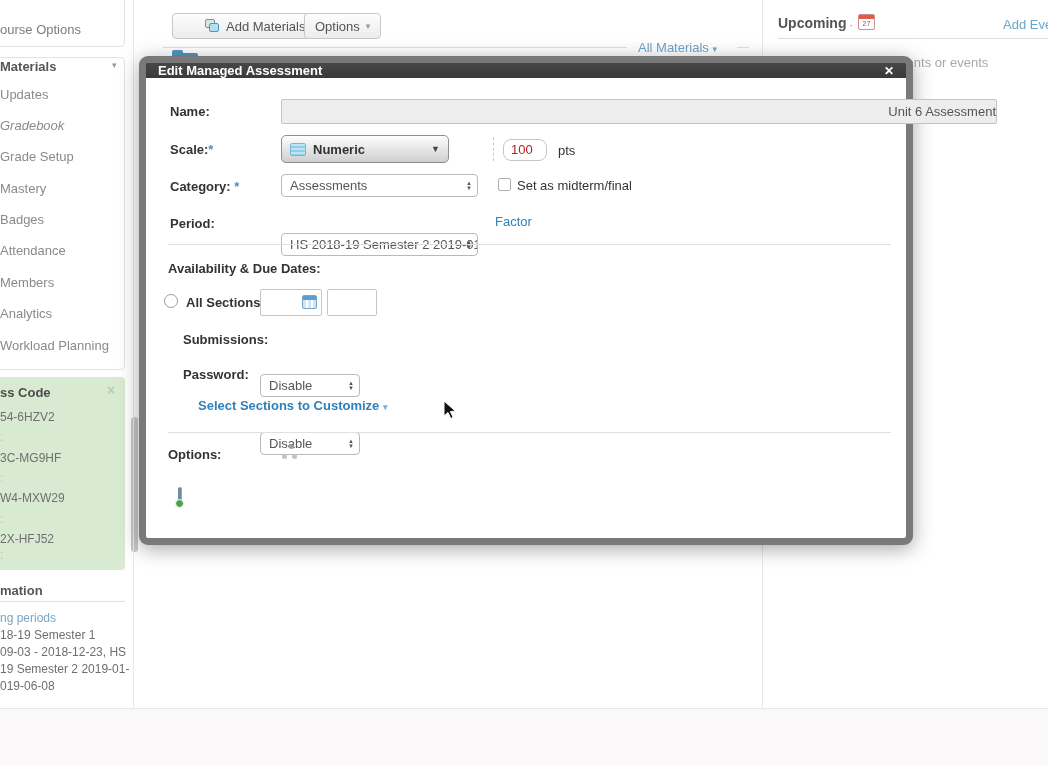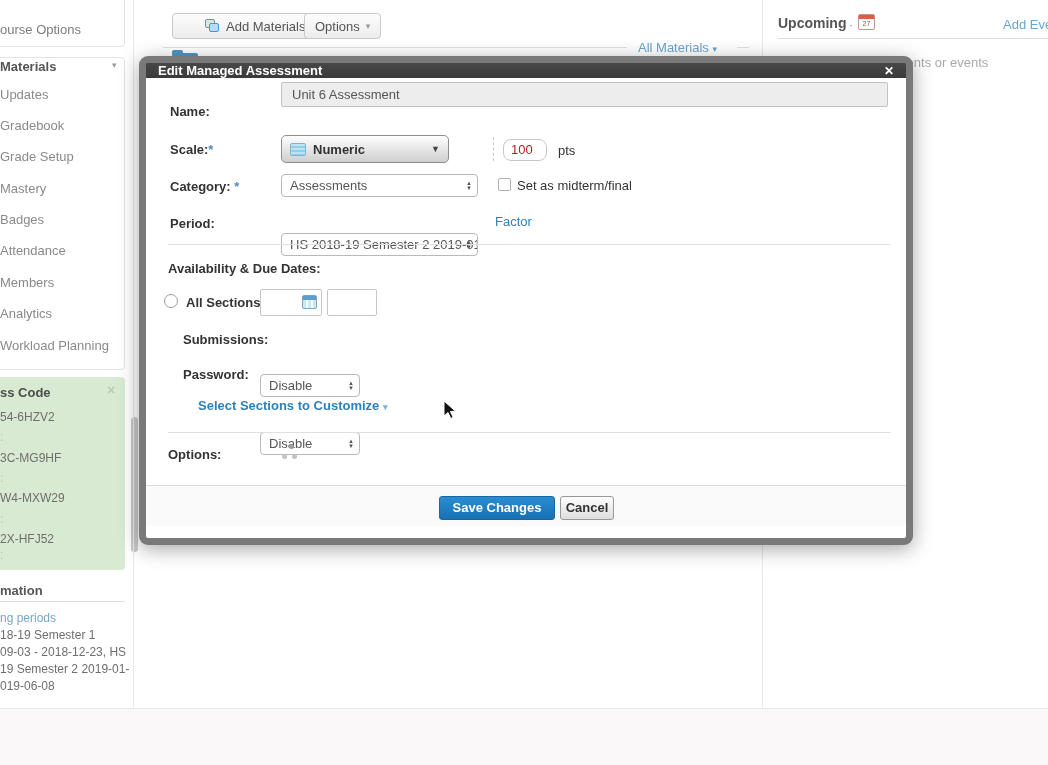--- a/index.html
+++ b/index.html
@@ -109,21 +109,21 @@
 <div class="abs map-thumb">
   
 </div>
 <div class="abs side-box" style="left:-12px; top:-22px; width:137px; height:69px;"></div>
 <div class="abs side-text" style="left:0; top:22px;">ourse Options</div>
 
 <div class="abs side-box" style="left:-12px; top:57px; width:137px; height:313px;"></div>
 <div class="abs nav-head" style="left:0; top:59px;">Materials</div>
 <span class="abs caret" style="left:112px; top:60px;"></span>
 <div class="abs nav-item" style="left:0; top:87px;">Updates</div>
-<div class="abs nav-item" style="left:0; top:118px;">Gradebook</div>
+<div class="abs nav-item" style="left:0; top:118px;font-style:italic;">Gradebook</div>
 <div class="abs nav-item" style="left:0; top:149px;">Grade Setup</div>
 <div class="abs nav-item" style="left:0; top:181px;">Mastery</div>
 <div class="abs nav-item" style="left:0; top:212px;">Badges</div>
 <div class="abs nav-item" style="left:0; top:243px;">Attendance</div>
 <div class="abs nav-item" style="left:0; top:275px;">Members</div>
 <div class="abs nav-item" style="left:0; top:306px;">Analytics</div>
 <div class="abs nav-item" style="left:0; top:338px;">Workload Planning</div>
 
 <div class="abs green-box" style="left:-12px; top:377px; width:137px; height:193px;"></div>
 <div class="abs code-title" style="left:0; top:385px;">ss Code</div>
@@ -181,21 +181,21 @@
 <div class="abs empty-msg" style="left:778px; top:55px;">No upcoming assignments or events</div>
 
 <div class="abs modal">
   <div class="modal-head">
     <span class="modal-title">Edit Managed Assessment</span>
     <span class="modal-close">✕</span>
   </div>
   <div class="modal-body">
 
     <div class="abs flabel" style="left:24px; top:26px;">Name:</div>
-    <div class="abs name-input" style="left:135px; top:4px; width:607px; height:25px;">Unit 6 Assessment</div>
+    <div class="abs name-input" style="left:135px; top:21px; width:716px; height:25px;text-align:right;">Unit 6 Assessment</div>
 
     <div class="abs flabel" style="left:24px; top:64px;"><span>Scale:</span><span class="req">*</span></div>
     <div class="abs mac-dd" style="left:135px; top:57px; width:168px; height:28px;">
       <span class="scale-icon"></span>
       <span class="lbl">Numeric</span>
       <span class="dd-arrow"></span>
     </div>
     <div class="abs dashed-sep" style="left:347px; top:59px; height:24px;"></div>
     <div class="abs pts-input" style="left:357px; top:61px; width:44px; height:22px;">100</div>
     <div class="abs clabel" style="left:412px; top:65px;">pts</div>
@@ -246,18 +246,14 @@
     <svg class="abs" style="left:297px; top:322px;" width="14" height="20" viewBox="0 0 14 20">
       <path d="M1 1 L1 16 L5 12.5 L7.8 18.5 L10.2 17.4 L7.4 11.5 L12.5 11.2 Z" fill="#111" stroke="#fff" stroke-width="1"></path>
     </svg>
 
     <div class="abs hline" style="left:22px; top:354px; width:723px;"></div>
     <div class="abs flabel" style="left:22px; top:369px;">Options:</div>
     <span class="abs dot" style="left:143px; top:366px; background:#9e9e9e;"></span>
     <span class="abs dot" style="left:136px; top:376px; background:#c2c2c2;"></span>
     <span class="abs dot" style="left:146px; top:376px; background:#c2c2c2;"></span>
 
-    <div class="abs modal-footer">
-      <div class="abs save-btn">Save Changes</div>
-      <div class="abs cancel-btn">Cancel</div>
-    </div>
   </div>
 </div>
 
 </body></html>

